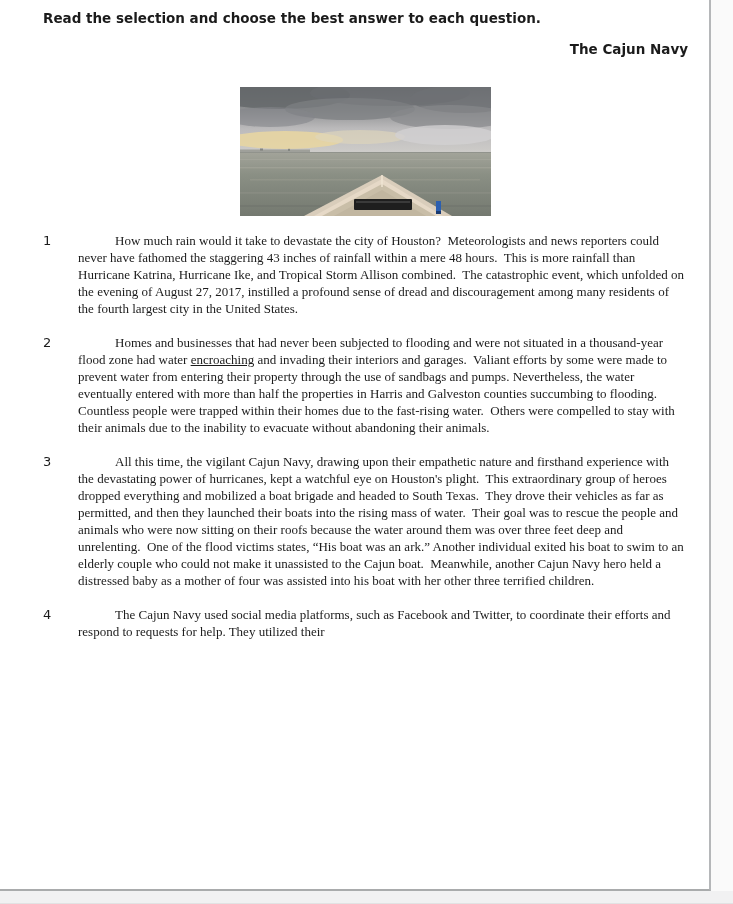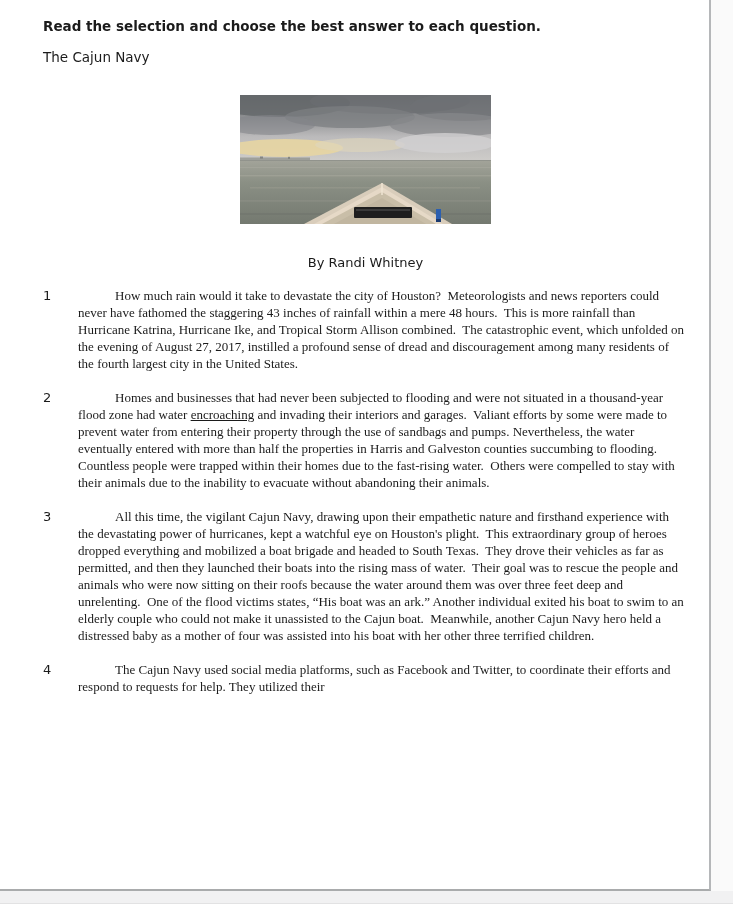--- a/index.html
+++ b/index.html
@@ -12,28 +12,28 @@
     border-right:2px solid #b5b7b9;border-bottom:2px solid #a9abac;overflow:hidden;
   }
   .right-gutter{
     position:absolute;left:711px;top:0;width:22px;height:891px;background:#fafafa;
   }
   .h-scroll-track{
     position:absolute;left:0;top:891px;width:733px;height:13px;background:#f1f1f2;
     border-bottom:1px solid #e2e2e3;box-sizing:border-box;
   }
   .doc{
-    padding:18px 21px 0 43px;color:#1b1b1b;
+    padding:10px 21px 0 43px;color:#1b1b1b;
     font-size:13px;line-height:17px;
   }
   .instructions{
     font-size:13.5px;font-weight:bold;margin:0 0 14px 0;
   }
   .title{
-    font-size:13.5px;font-weight:normal;text-align:left;margin:0;
+    font-size:13.5px;font-weight:bold;text-align:right;margin:0;
   }
   .photo-wrap{
     width:251px;height:129px;margin:29px auto 0;overflow:hidden;
   }
   .byline{
     text-align:center;margin:30px 0 0 0;
   }
   .paragraphs{margin-top:16px;}
   .para-row{
     display:flex;align-items:flex-start;
@@ -104,21 +104,20 @@
         <line x1="142" y1="88" x2="142" y2="100" stroke="#efe4d3" stroke-width="1.5"></line>
 
         <rect x="114" y="112" width="58" height="11" rx="1" fill="#1e1e1e"></rect>
         <rect x="116" y="114" width="54" height="2" fill="#3a3a3a"></rect>
 
         <rect x="196" y="114" width="5" height="13" fill="#2b5fb0"></rect>
         <rect x="196" y="124" width="5" height="3" fill="#1a3a70"></rect>
       </svg>
     </div>
 
-    <div class="byline">By Randi Whitney</div>
 
     <div class="paragraphs">
         <div class="para-row">
           <div class="para-num">1</div>
           <div class="para-text"><span>How much rain would it take to devastate the city of Houston?  Meteorologists and news reporters could never have fathomed the staggering 43 inches of rainfall within a mere 48 hours.  This is more rainfall than Hurricane Katrina, Hurricane Ike, and Tropical Storm Allison combined.  The catastrophic event, which unfolded on the evening of August 27, 2017, instilled a profound sense of dread and discouragement among many residents of the fourth largest city in the United States.</span></div>
         </div>
         <div class="para-row">
           <div class="para-num">2</div>
           <div class="para-text"><span>Homes and businesses that had never been subjected to flooding and were not situated in a thousand-year flood zone had water </span><span class="u">encroaching</span><span> and invading their interiors and garages.  Valiant efforts by some were made to prevent water from entering their property through the use of sandbags and pumps. Nevertheless, the water eventually entered with more than half the properties in Harris and Galveston counties succumbing to flooding.  Countless people were trapped within their homes due to the fast-rising water.  Others were compelled to stay with their animals due to the inability to evacuate without abandoning their animals.</span></div>
         </div>

